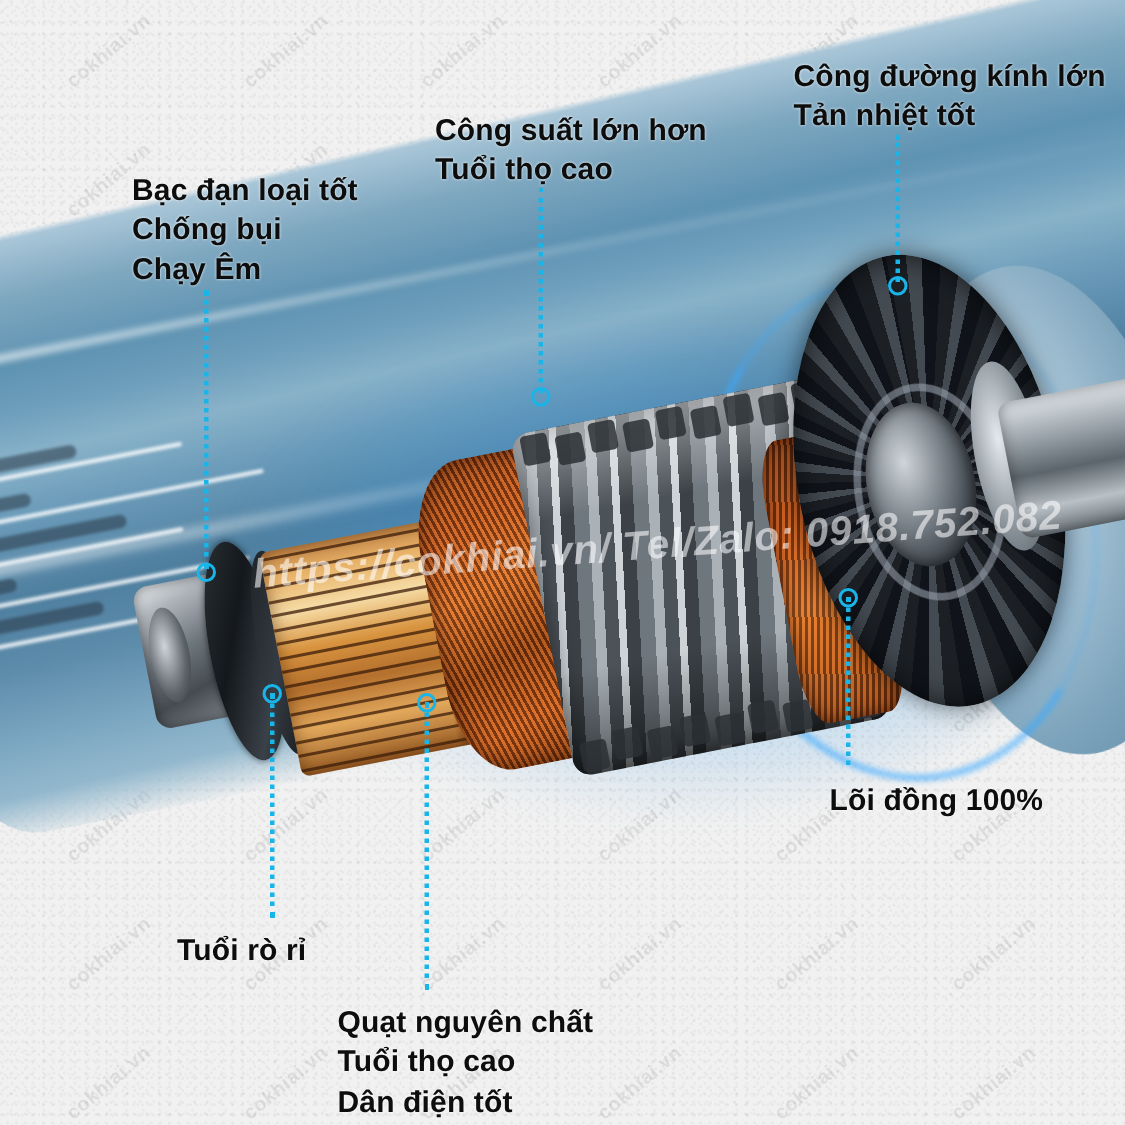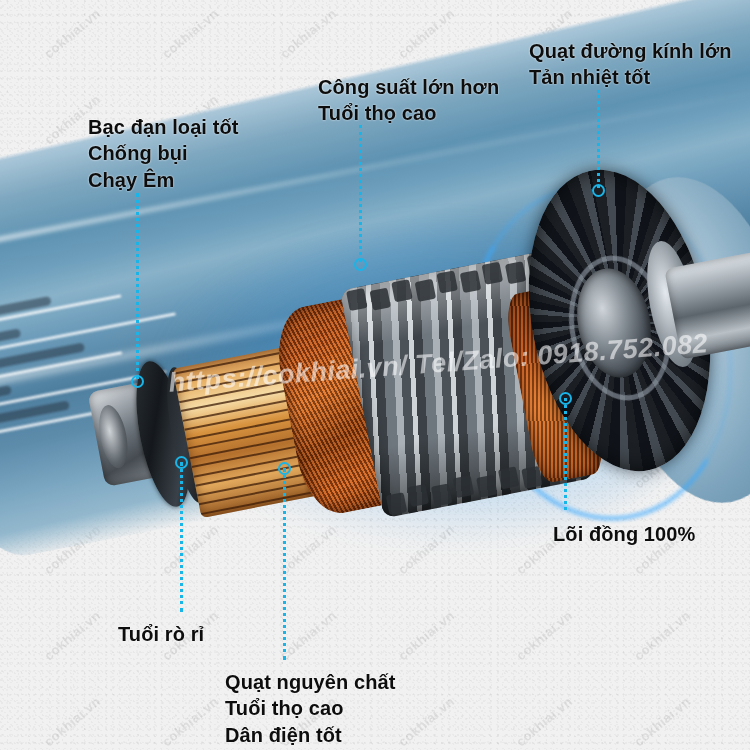--- a/index.html
+++ b/index.html
@@ -409,27 +409,27 @@
   <div class="url-wm">https://cokhiai.vn/   Tel/Zalo: 0918.752.082</div>
 
   <div id="callouts">
       <div class="label" style="left: 88px; top: 114px;">Bạc đạn loại tốt
 Chống bụi
 Chạy Êm</div>
       <div class="leader" style="left: 136px; top: 193px;">
         <div class="dash" style="height: 186px;"></div>
         <div class="dot" style="top: 182px;"></div>
       </div>
-      <div class="label" style="left: 318px; top: 74px;">Công suất lớn hơn
+      <div class="label" style="left: 290px; top: 74px;">Công suất lớn hơn
 Tuổi thọ cao</div>
       <div class="leader" style="left: 359px; top: 125px;">
         <div class="dash" style="height: 137px;"></div>
         <div class="dot" style="top: 133px;"></div>
       </div>
-      <div class="label" style="left: 529px; top: 38px;">Quạt đường kính lớn
+      <div class="label" style="left: 529px; top: 38px;">Công đường kính lớn
 Tản nhiệt tốt</div>
       <div class="leader" style="left: 597px; top: 90px;">
         <div class="dash" style="height: 98px;"></div>
         <div class="dot" style="top: 94px;"></div>
       </div>
       <div class="label" style="left: 553px; top: 521px;">Lõi đồng 100%</div>
       <div class="leader" style="left: 564px; top: 398px;">
         <div class="dash" style="height: 112px;"></div>
         <div class="dot" style="top: -6px;"></div>
       </div>

